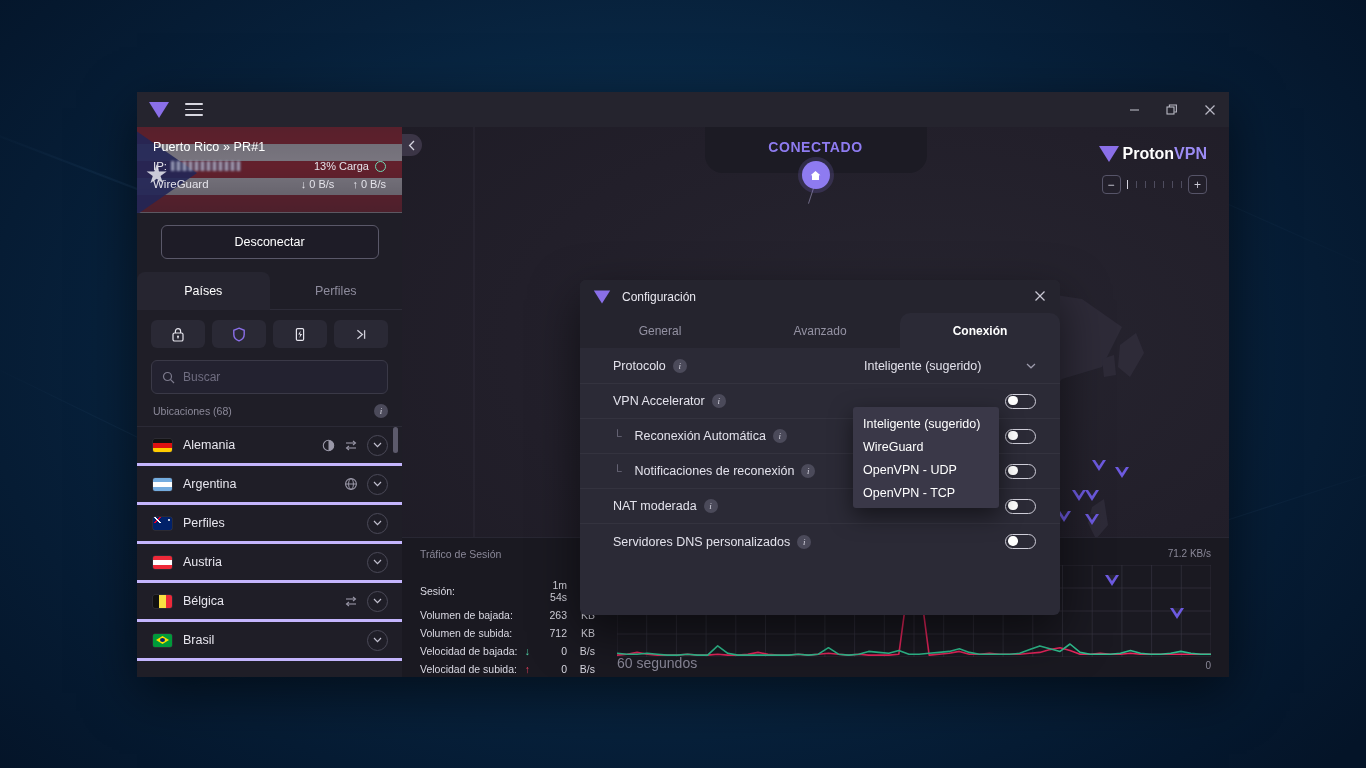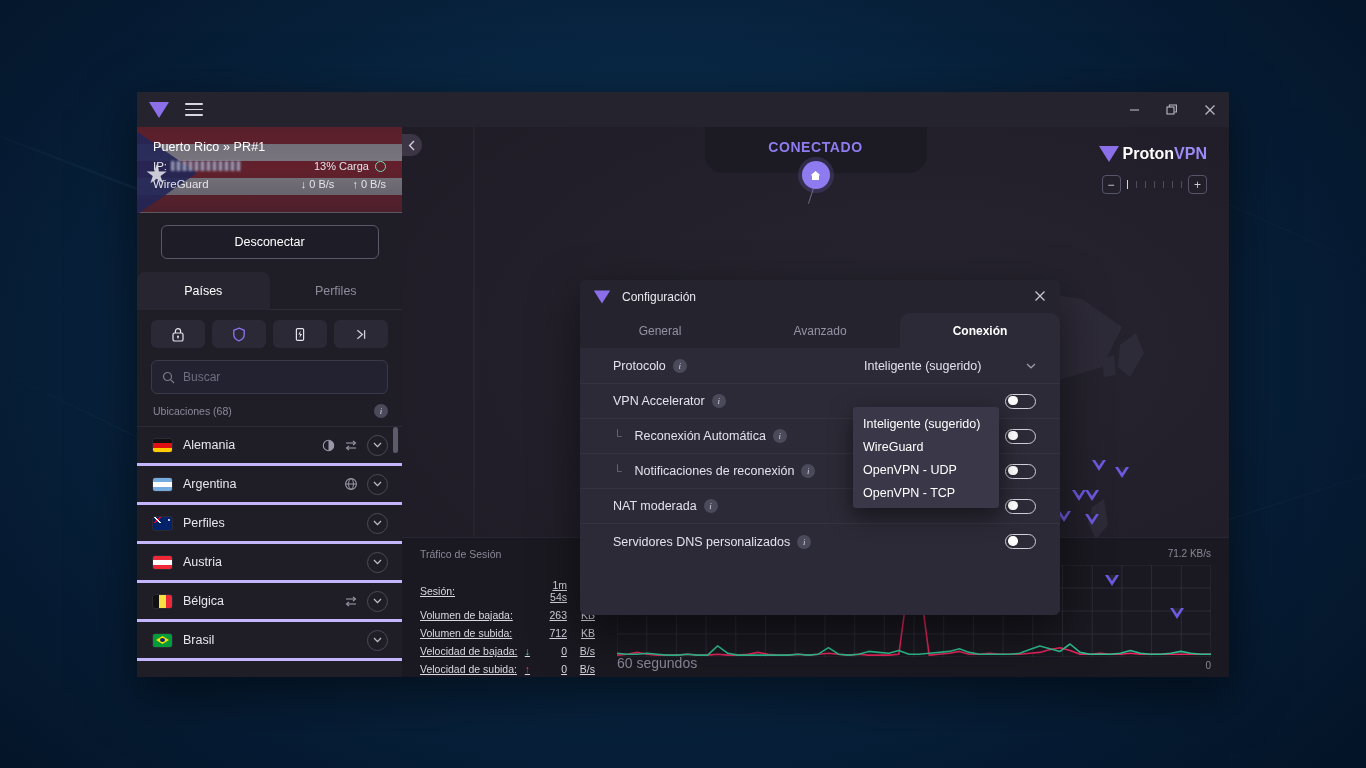--- a/index.html
+++ b/index.html
@@ -236,21 +236,21 @@
   }
 
   
   #stats{
     position:absolute; left:265px; right:0; bottom:0; height:140px;
     background:#1a1921; border-top:1px solid #282733;
     display:flex; padding:10px 18px 8px 18px; gap:22px;
   }
   #traffic{ width:175px; }
   #traffic .shdr{ color:#8a8898; font-size:10.5px; margin-bottom:19px; }
-  .trow{ display:flex; align-items:center; font-size:10.5px; color:#d9d8e2; margin-bottom:6px;text-decoration:underline; }
+  .trow{ display:flex; align-items:center; font-size:10.5px; color:#d9d8e2; margin-bottom:6px; }
   .trow .tlbl{ flex:1; }
   .trow .tnum{ width:32px; text-align:right; }
   .trow .tunit{ width:28px; text-align:right; padding-left:6px; }
   .arrow-d{ color:#4fd1a5; margin-right:5px; }
   .arrow-u{ color:#e8415f; margin-right:5px; }
   #speedchart{ flex:1; position:relative; }
   #speedchart .shdr{ color:#8a8898; font-size:10.5px; }
   #speedchart .smax{ position:absolute; right:0; top:0; color:#8a8898; font-size:10px; }
   #chartbox{ position:absolute; left:0; right:0; top:17px; height:92px; }
   #chartbox svg{ width:100%; height:100%; display:block; }

